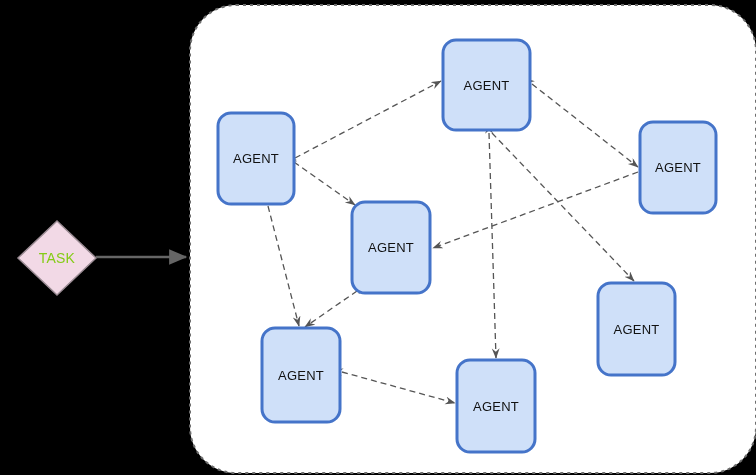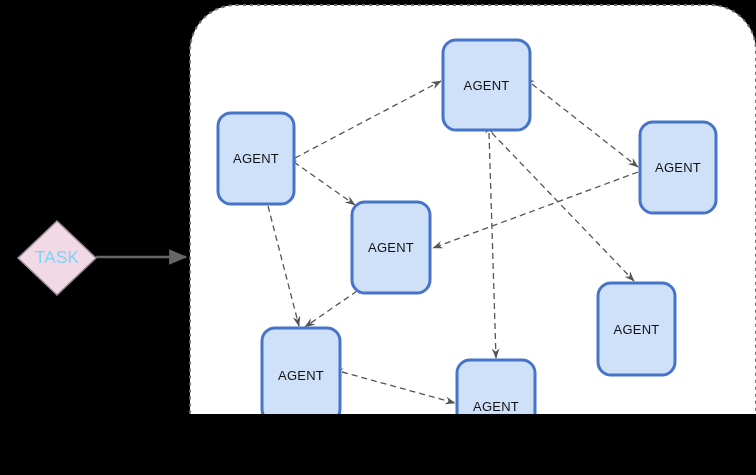--- a/index.html
+++ b/index.html
@@ -3,21 +3,21 @@
 <meta charset="utf-8">
 <style>
   html, body {
     margin: 0;
     padding: 0;
     background: #000000;
   }
   #canvas {
     position: relative;
     width: 756px;
-    height: 414px;
+    height: 475px;
     background: #000000;
     overflow: hidden;
     font-family: "Liberation Sans", sans-serif;
   }
   #svg-layer {
     position: absolute;
     left: 0;
     top: 0;
     width: 756px;
     height: 475px;
@@ -33,22 +33,22 @@
     letter-spacing: 0.2px;
     pointer-events: none;
     white-space: nowrap;
   }
   .task-label {
     position: absolute;
     display: flex;
     align-items: center;
     justify-content: center;
     font-family: "Liberation Sans", sans-serif;
-    font-size: 17px;
-    color: #7dd3fc;
+    font-size: 14px;
+    color: #84cc16;
     letter-spacing: 0.2px;
     pointer-events: none;
     white-space: nowrap;
   }
 </style>
 </head>
 <body>
 
 <div id="canvas">
 

